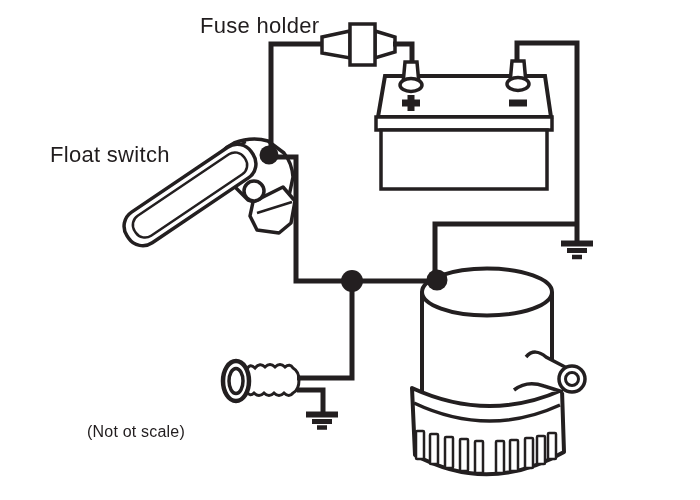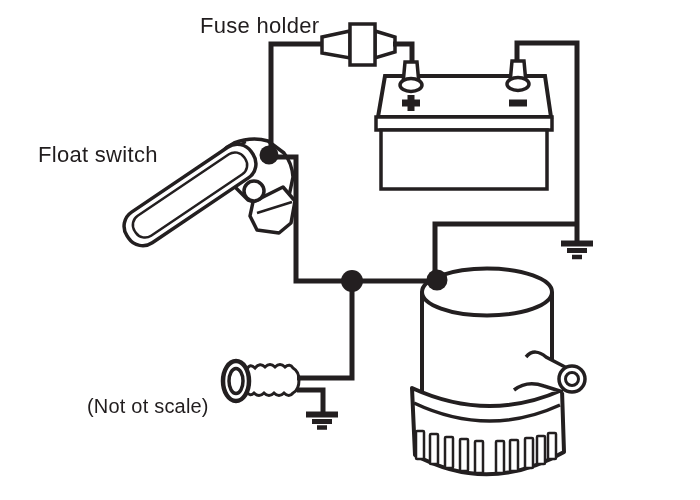--- a/index.html
+++ b/index.html
@@ -5,23 +5,23 @@
   html,body{margin:0;padding:0;background:#ffffff;}
   .stage{
     position:relative;width:700px;height:500px;background:#ffffff;
     font-family:"Liberation Sans", sans-serif;overflow:hidden;
   }
   .stage svg{position:absolute;left:0;top:0;}
   .diagram-label{
     position:absolute;color:#211d1e;font-size:22px;letter-spacing:.3px;
     white-space:nowrap;line-height:1;
   }
-  .diagram-label.small{font-size:20px;letter-spacing:.2px;}
+  .diagram-label.small{font-size:16px;letter-spacing:.2px;margin-top:28px;}
   #lbl-fuse{left:184px;top:15px;margin-left:16px;}
-  #lbl-float{left:38px;top:144px;}
+  #lbl-float{left:50px;top:144px;}
   #lbl-led{left:90px;top:366px;}
   #lbl-note{left:87px;top:396px;}
 </style>
 </head>
 <body>
 
 <div class="stage">
 
   <svg width="700" height="500" viewBox="0 0 700 500">
     <g fill="none" stroke="#231f20" stroke-linejoin="miter">

